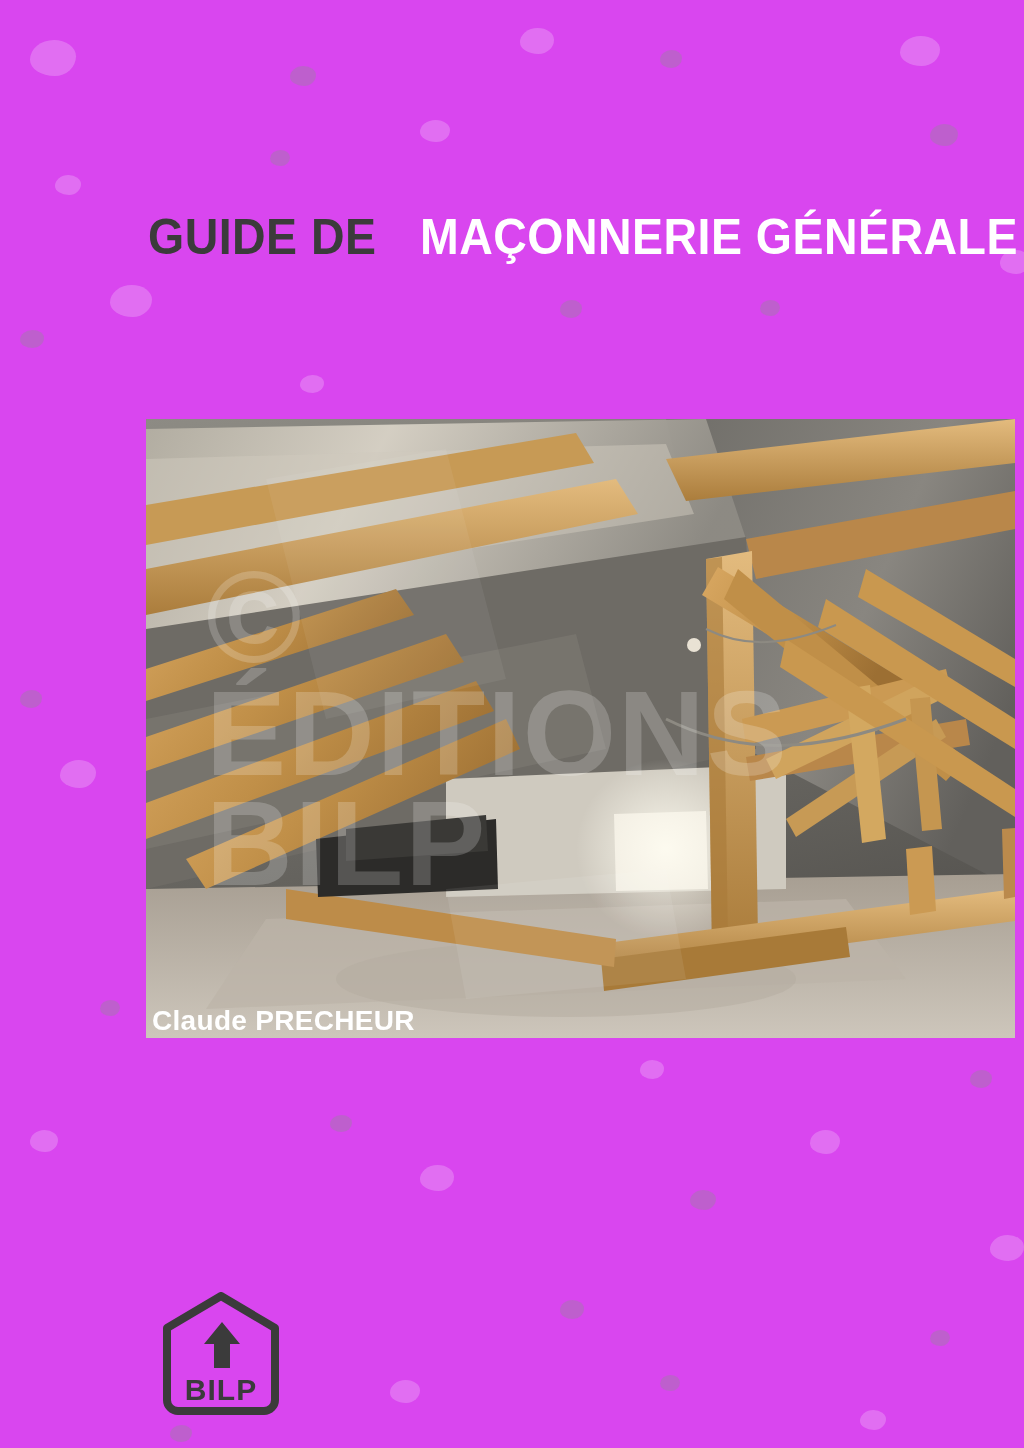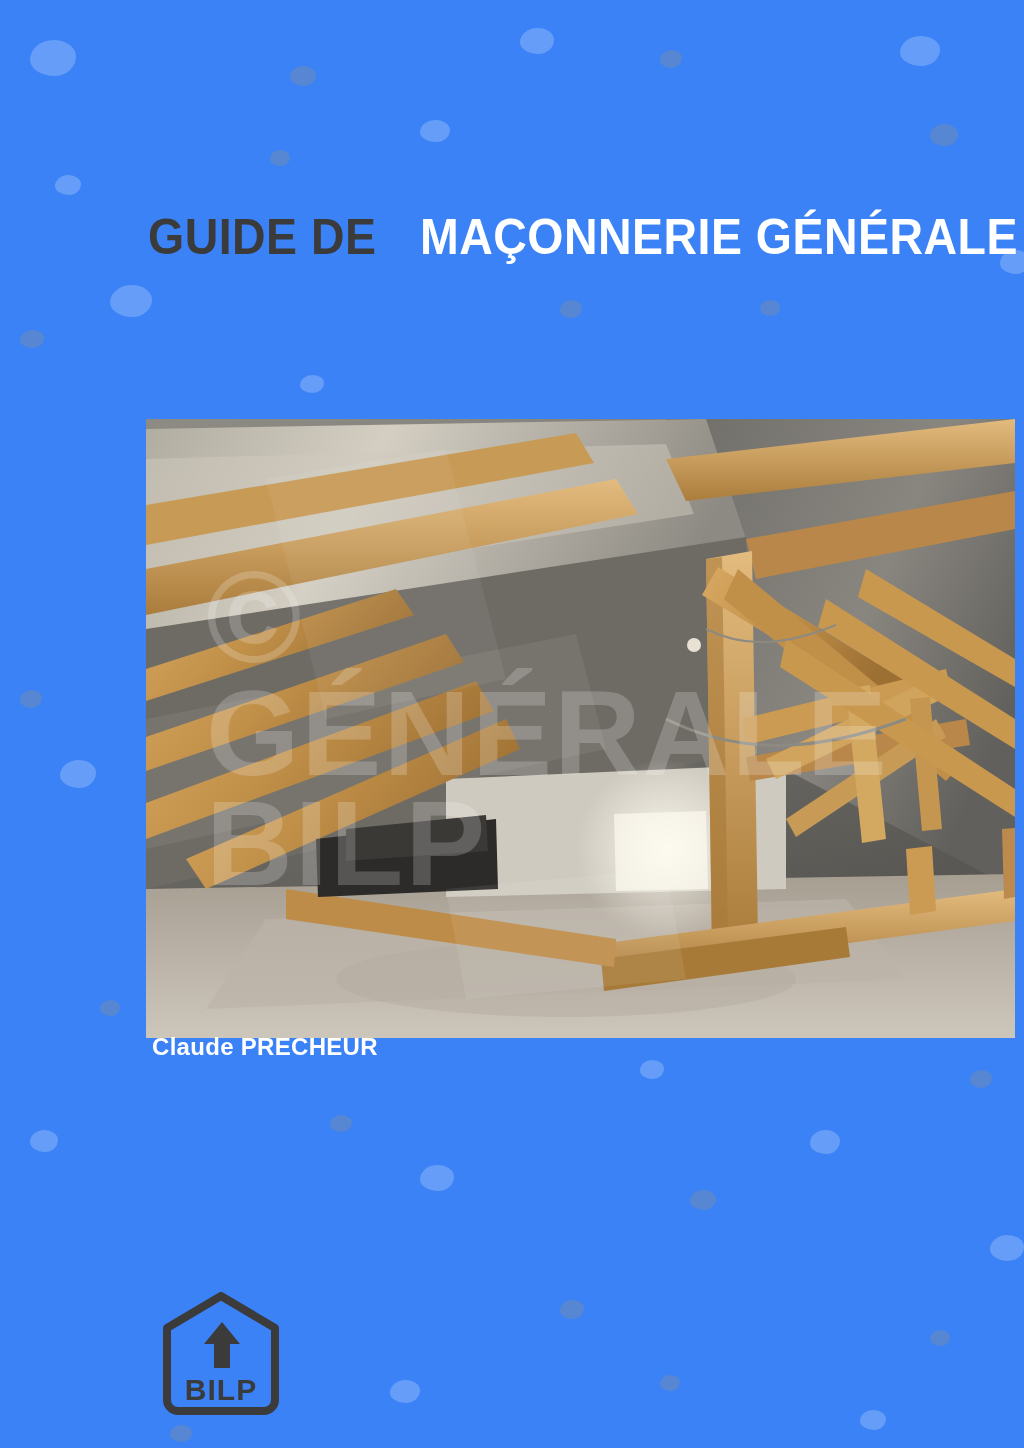--- a/index.html
+++ b/index.html
@@ -8,21 +8,21 @@
     background: #ffffff;
   }
   body {
     font-family: "Liberation Sans", sans-serif;
   }
   .page {
     position: relative;
     width: 1024px;
     height: 1448px;
     overflow: hidden;
-    background: #3b82f6;
+    background: #d946ef;
   }
   
   .texture {
     position: absolute;
     inset: 0;
     pointer-events: none;
   }
   .blob {
     position: absolute;
     border-radius: 52% 48% 46% 54% / 55% 45% 55% 45%;
@@ -99,23 +99,23 @@
     font-size: 120px;
     font-weight: bold;
     line-height: 0.92;
     letter-spacing: 2px;
   }
   .watermark .wm-c { font-size: 130px; }
 
   .author {
     position: absolute;
     left: 152px;
-    top: 1033px;
+    top: 1005px;
     color: #ffffff;
-    font-size: 24px;
+    font-size: 28px;
     font-weight: bold;
     letter-spacing: 0.3px;
   }
 
   .logo {
     position: absolute;
     left: 160px;
     top: 1292px;
     width: 122px;
     height: 125px;
@@ -268,21 +268,21 @@
       <path d="M520,300 C600,340 680,330 760,300" stroke="#8d8a82" stroke-width="3" fill="none"></path>
       <path d="M560,210 C600,230 640,226 690,206" stroke="#8d8a82" stroke-width="2" fill="none"></path>
       <circle cx="548" cy="226" r="7" fill="#e9e2d4"></circle>
 
       <polygon points="120,60 300,30 360,260 180,300" fill="#ffffff" opacity="0.06"></polygon>
       <polygon points="300,470 520,450 540,560 320,580" fill="#ffffff" opacity="0.08"></polygon>
     </svg>
 
     <div class="watermark">
       <span class="wm-c">©</span>
-      <span>GÉNÉRALE</span>
+      <span>ÉDITIONS</span>
       <span>BILP</span>
     </div>
   </div>
 
   <div class="author">Claude PRECHEUR</div>
 
   <div class="logo">
     <svg viewBox="0 0 122 125">
       <path d="M61 4 L115 36 L115 108 C115 114 110 119 104 119 L18 119 C12 119 7 114 7 108 L7 36 Z" fill="none" stroke="#3b3b3b" stroke-width="8" stroke-linejoin="round"></path>
       <path d="M54 76 L54 52 L44 52 L62 30 L80 52 L70 52 L70 76 Z" fill="#3b3b3b"></path>

